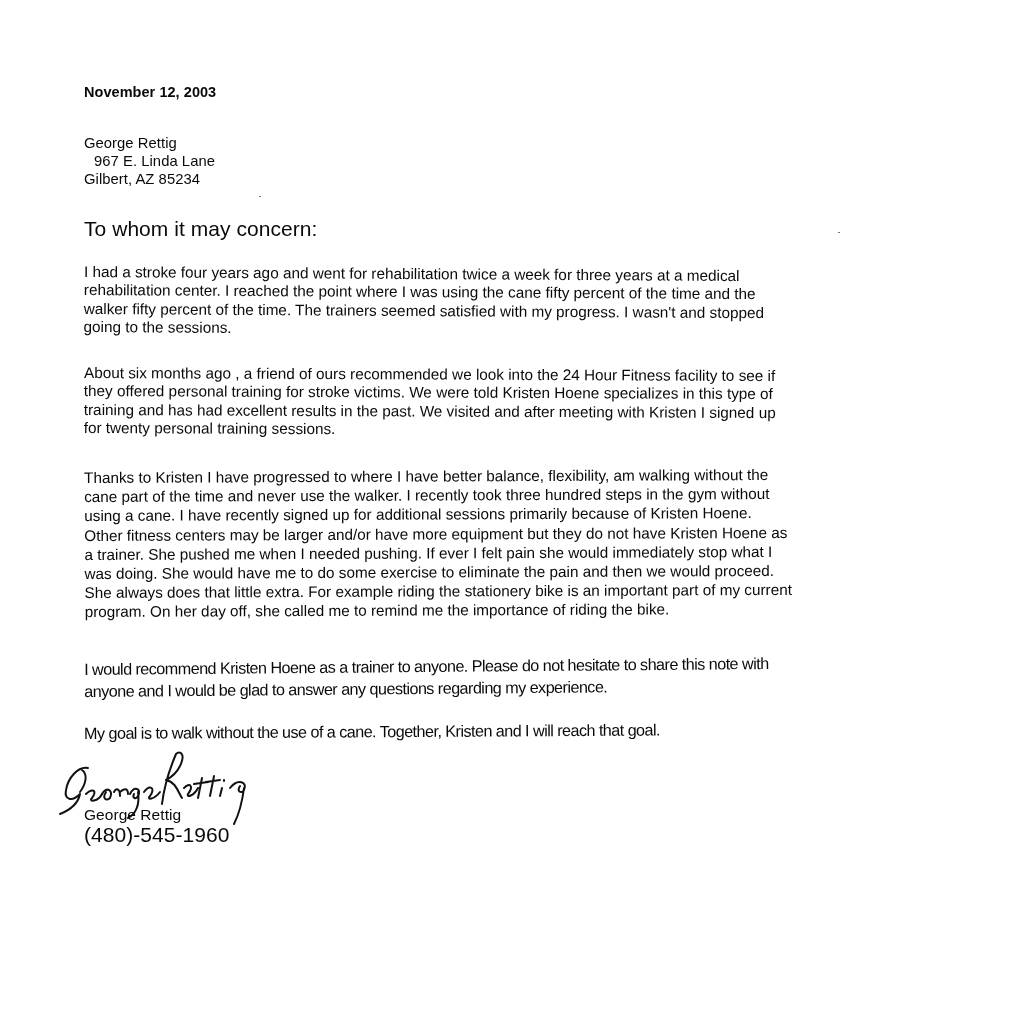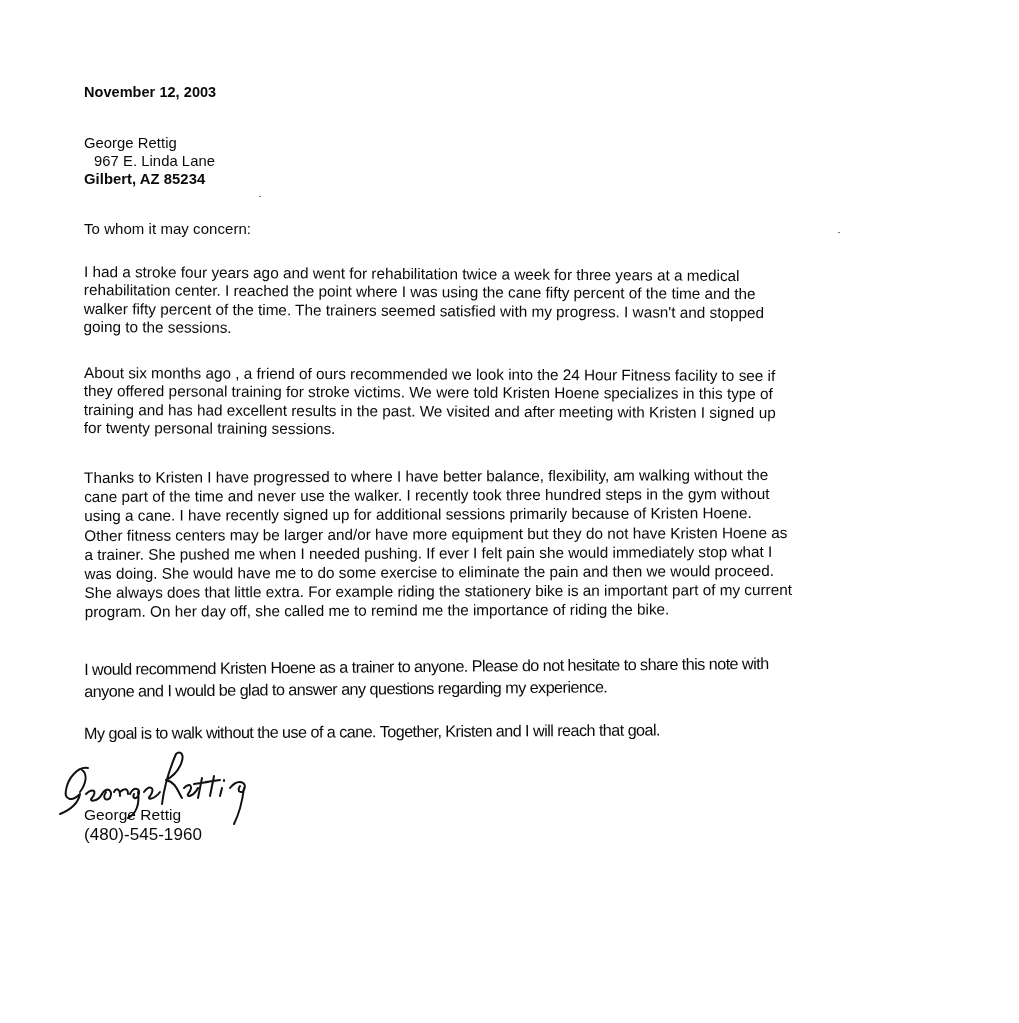--- a/index.html
+++ b/index.html
@@ -19,29 +19,29 @@
       position: absolute;
       left: 0;
       top: 0;
       width: 1019px;
       height: 814px;
     }
     .line {
       position: absolute;
       left: 84px;
       white-space: nowrap;
-      font-size: 15px;
+      font-size: 21px;
       line-height: 20px;
       letter-spacing: 0.05px;
     }
     .date { top: 82px; font-weight: bold; font-size: 14.5px; }
     .addr { font-size: 14.8px; }
     .addr0 { top: 133px; }
     .addr1 { top: 151px; margin-left: 10px; }
-    .addr2 { top: 169px; font-weight: bold; }
+    .addr2 { top: 169px; }
     .salutation { top: 219px; }
 
     .para {
       position: absolute;
       left: 84px;
       font-size: 15.3px;
       line-height: 18.4px;
     }
     .para .pl {
       display: block;
@@ -61,21 +61,21 @@
       height: 80px;
     }
     .signature path {
       fill: none;
       stroke: #111;
       stroke-width: 2;
       stroke-linecap: round;
       stroke-linejoin: round;
     }
     .sig-name { top: 805px; font-size: 15.5px; }
-    .sig-phone { top: 825px; font-size: 17px; }
+    .sig-phone { top: 825px; font-size: 21px; }
 
     .speck {
       position: absolute;
       width: 2px;
       height: 1px;
       background: #777;
     }
   </style>
 </head>
 <body>

